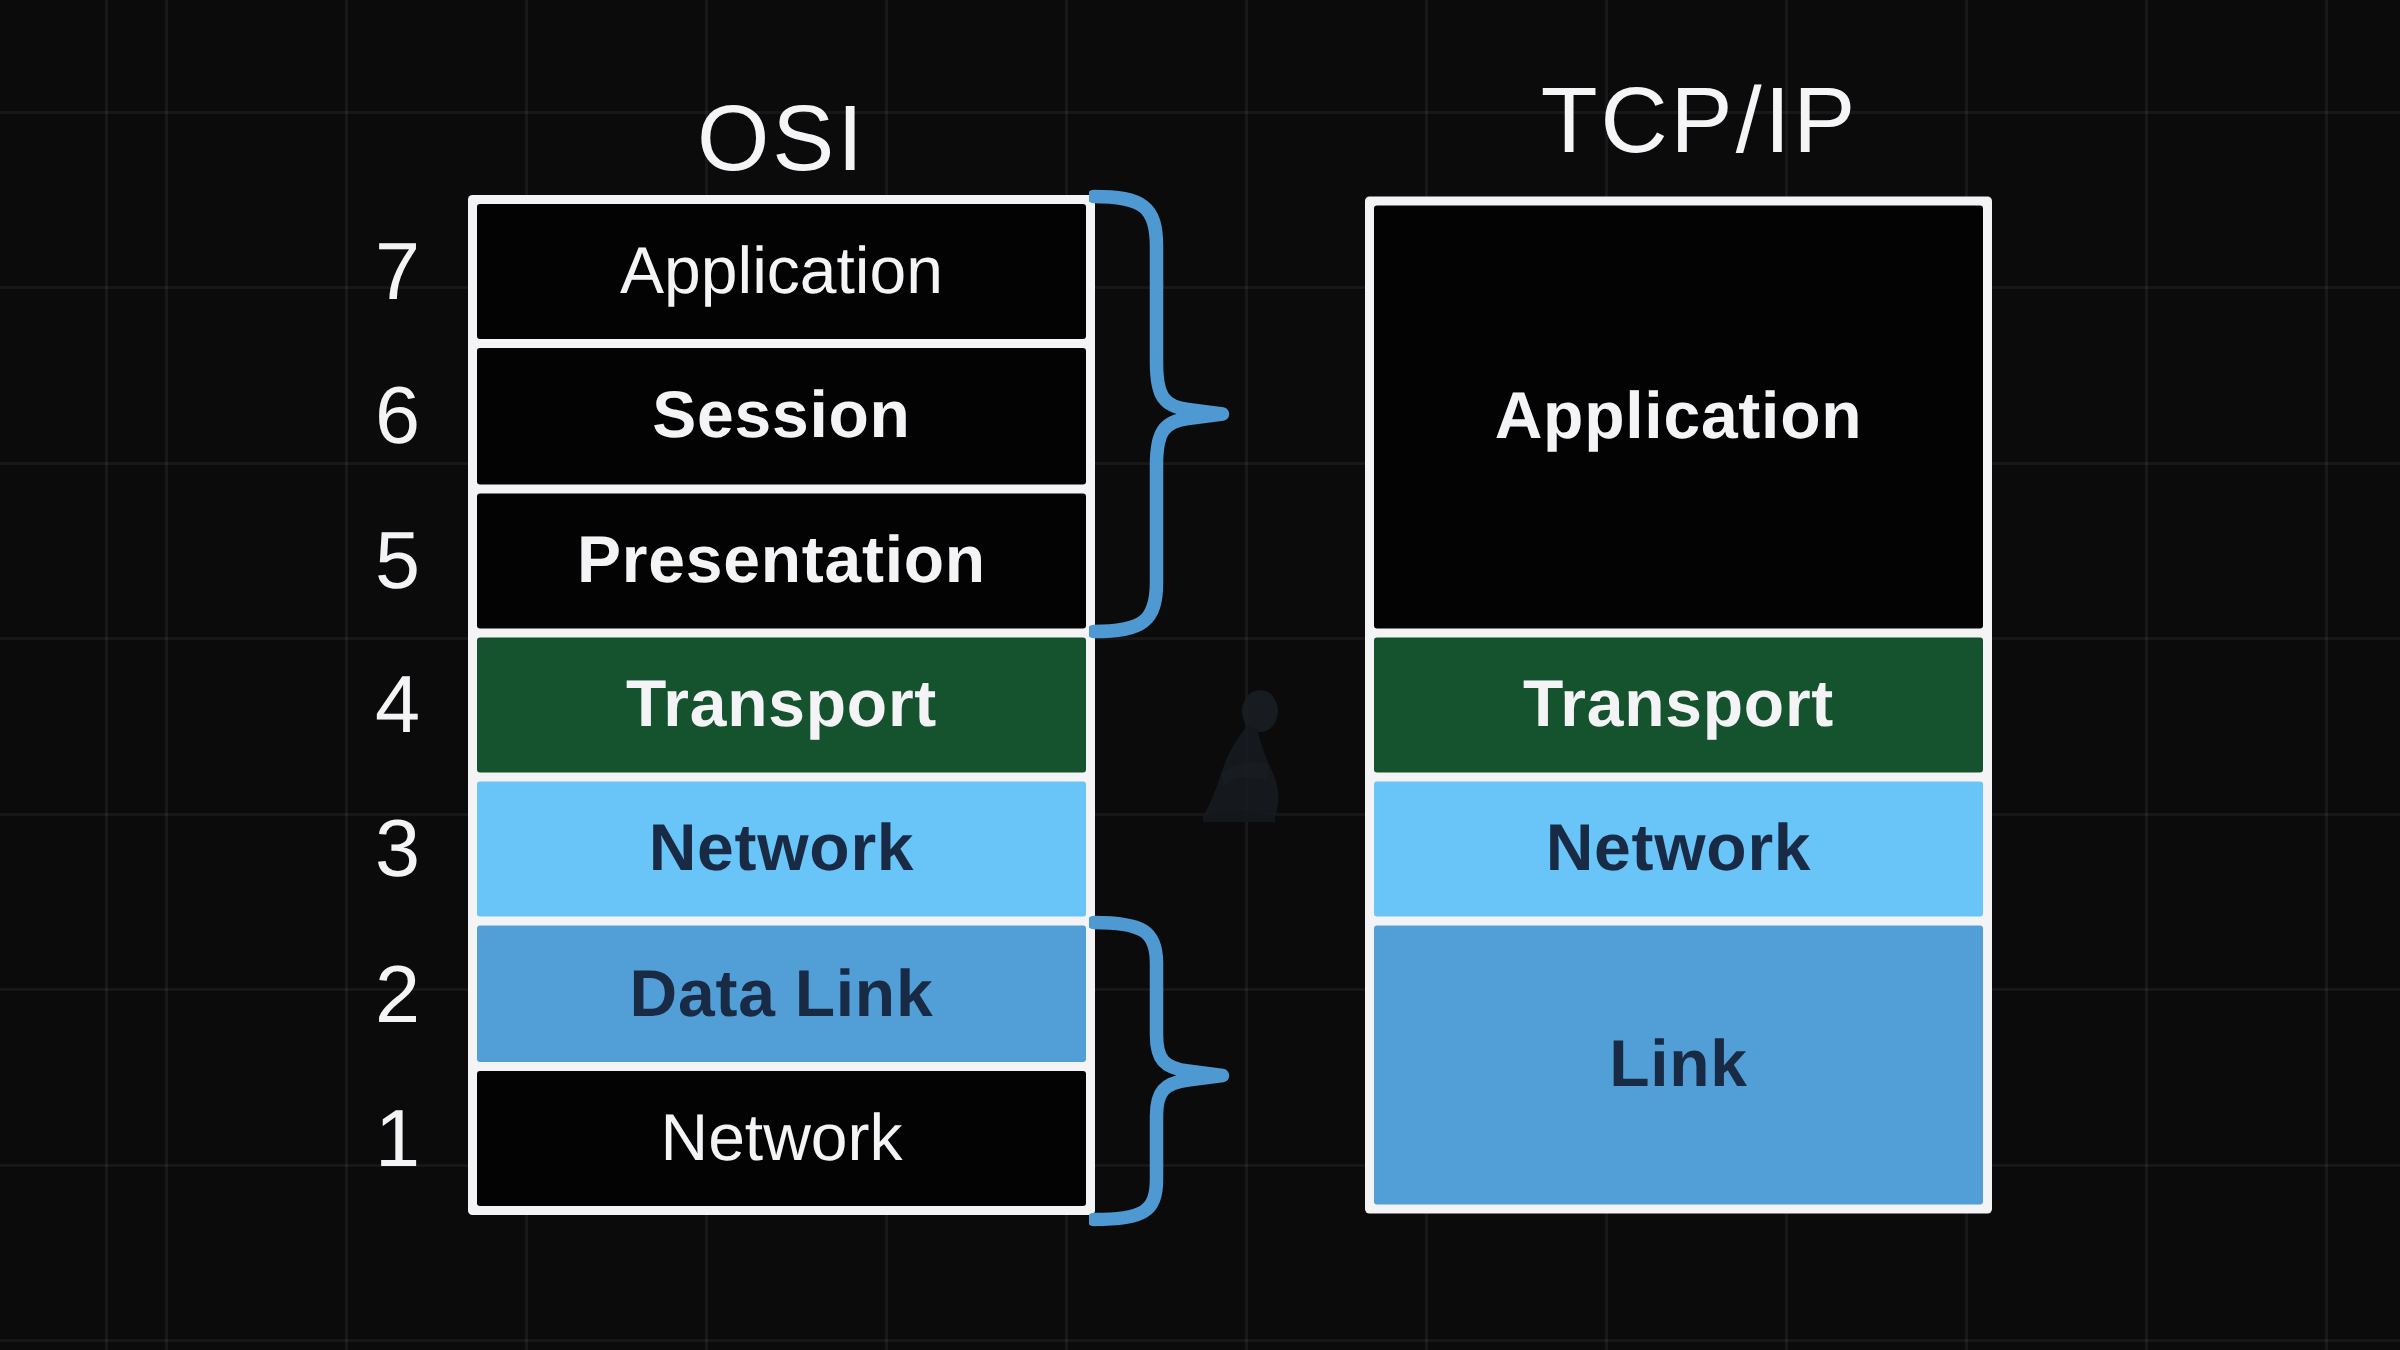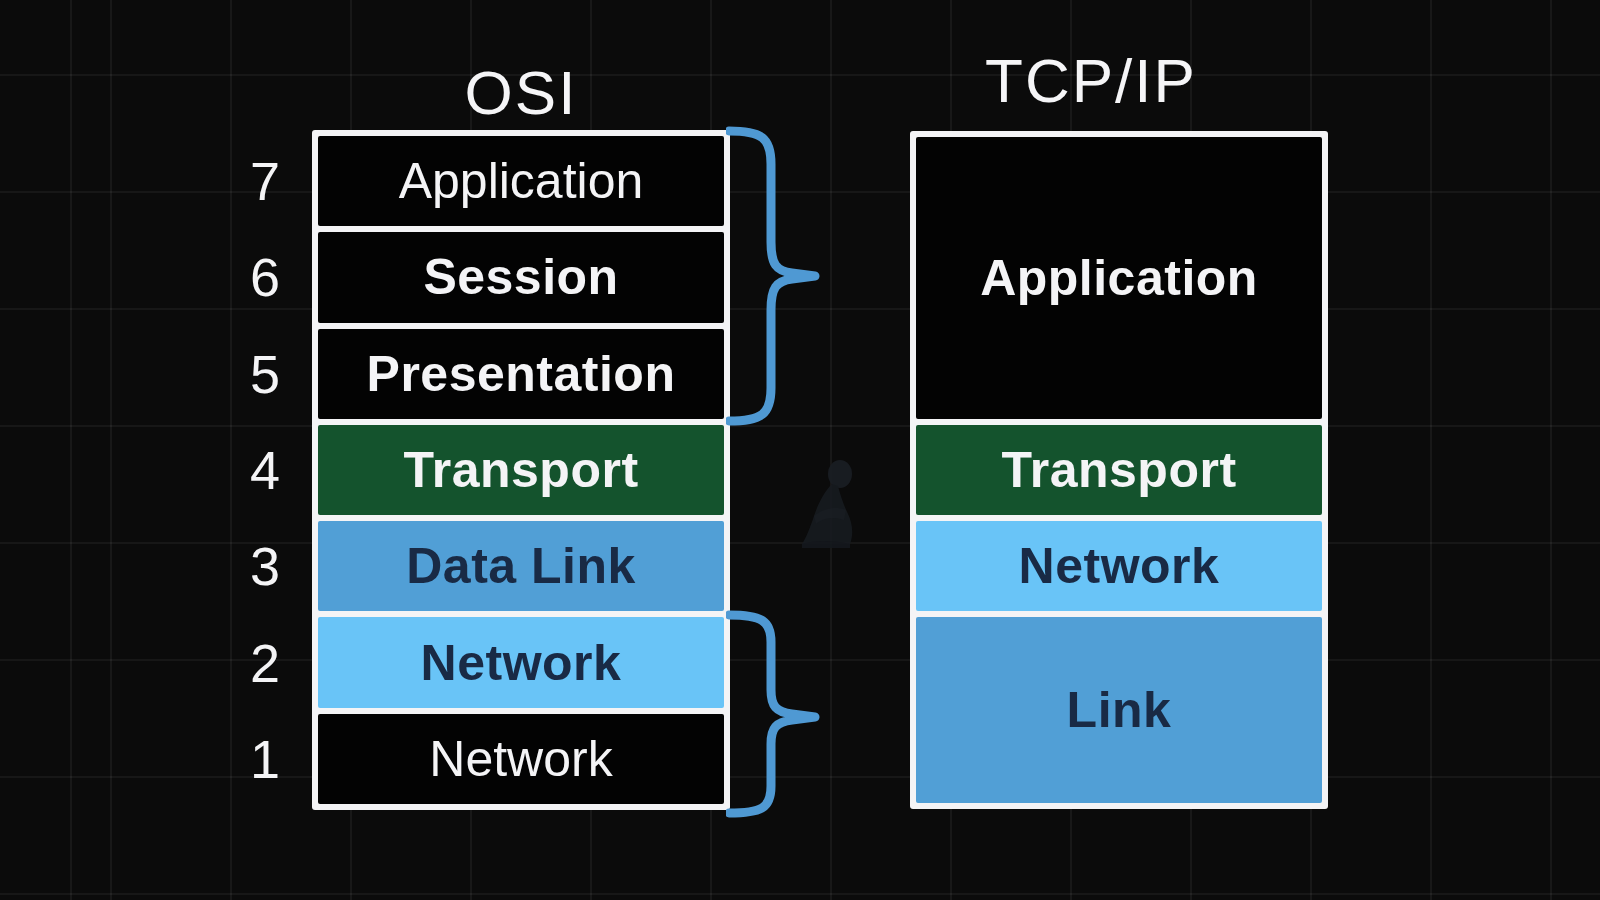--- a/index.html
+++ b/index.html
@@ -18,41 +18,41 @@
   .title {
     position: absolute;
     color: #f5f5f7;
     font-size: 62px;
     font-weight: 400;
     letter-spacing: 2px;
     text-align: center;
     line-height: 1.0;
   }
   #osi-title   { left: 312px; width: 418px; top: 46px; margin-top: 16px; }
-  #tcpip-title { left: 882px; width: 418px; top: 50px; }
+  #tcpip-title { left: 924px; width: 418px; top: 50px; }
 
   .stack {
     position: absolute;
     background: #f4f4f6;
     display: flex;
     flex-direction: column;
     padding: 6px;
     gap: 6px;
     box-sizing: border-box;
     border-radius: 3px;
   }
   #osi-stack   { left: 312px; top: 130px; width: 418px; height: 680px; }
   #tcpip-stack { left: 910px; top: 131px; width: 418px; height: 678px; }
 
   .row {
     display: flex;
     align-items: center;
     justify-content: center;
     border-radius: 2px;
-    font-size: 50px;
+    font-size: 44px;
     line-height: 1;
   }
   #osi-stack .row { flex: 1; }
   .span-3 { flex: 3.13; }
   .span-1 { flex: 1; }
   .span-2 { flex: 2.07; }
 
   .bg-black { background: #030303; }
   .bg-navy  { background: #14532d; }
   .bg-sky   { background: #69c4f7; }
@@ -102,22 +102,22 @@
   <div class="num">3</div>
   <div class="num">2</div>
   <div class="num">1</div>
 </div>
 
 <div class="stack" id="osi-stack">
   <div class="row bg-black t-light w-reg">Application</div>
   <div class="row bg-black t-light w-bold">Session</div>
   <div class="row bg-black t-light w-bold">Presentation</div>
   <div class="row bg-navy  t-light w-bold">Transport</div>
+  <div class="row bg-sky   t-dark  w-bold">Network</div>
   <div class="row bg-mid   t-dark  w-bold">Data Link</div>
-  <div class="row bg-sky   t-dark  w-bold">Network</div>
   <div class="row bg-black t-light w-reg">Network</div>
 </div>
 
 <div class="stack" id="tcpip-stack">
   <div class="row span-3 bg-black t-light w-bold">Application</div>
   <div class="row span-1 bg-navy  t-light w-bold">Transport</div>
   <div class="row span-1 bg-sky   t-dark  w-bold">Network</div>
   <div class="row span-2 bg-mid   t-dark  w-bold">Link</div>
 </div>
 

